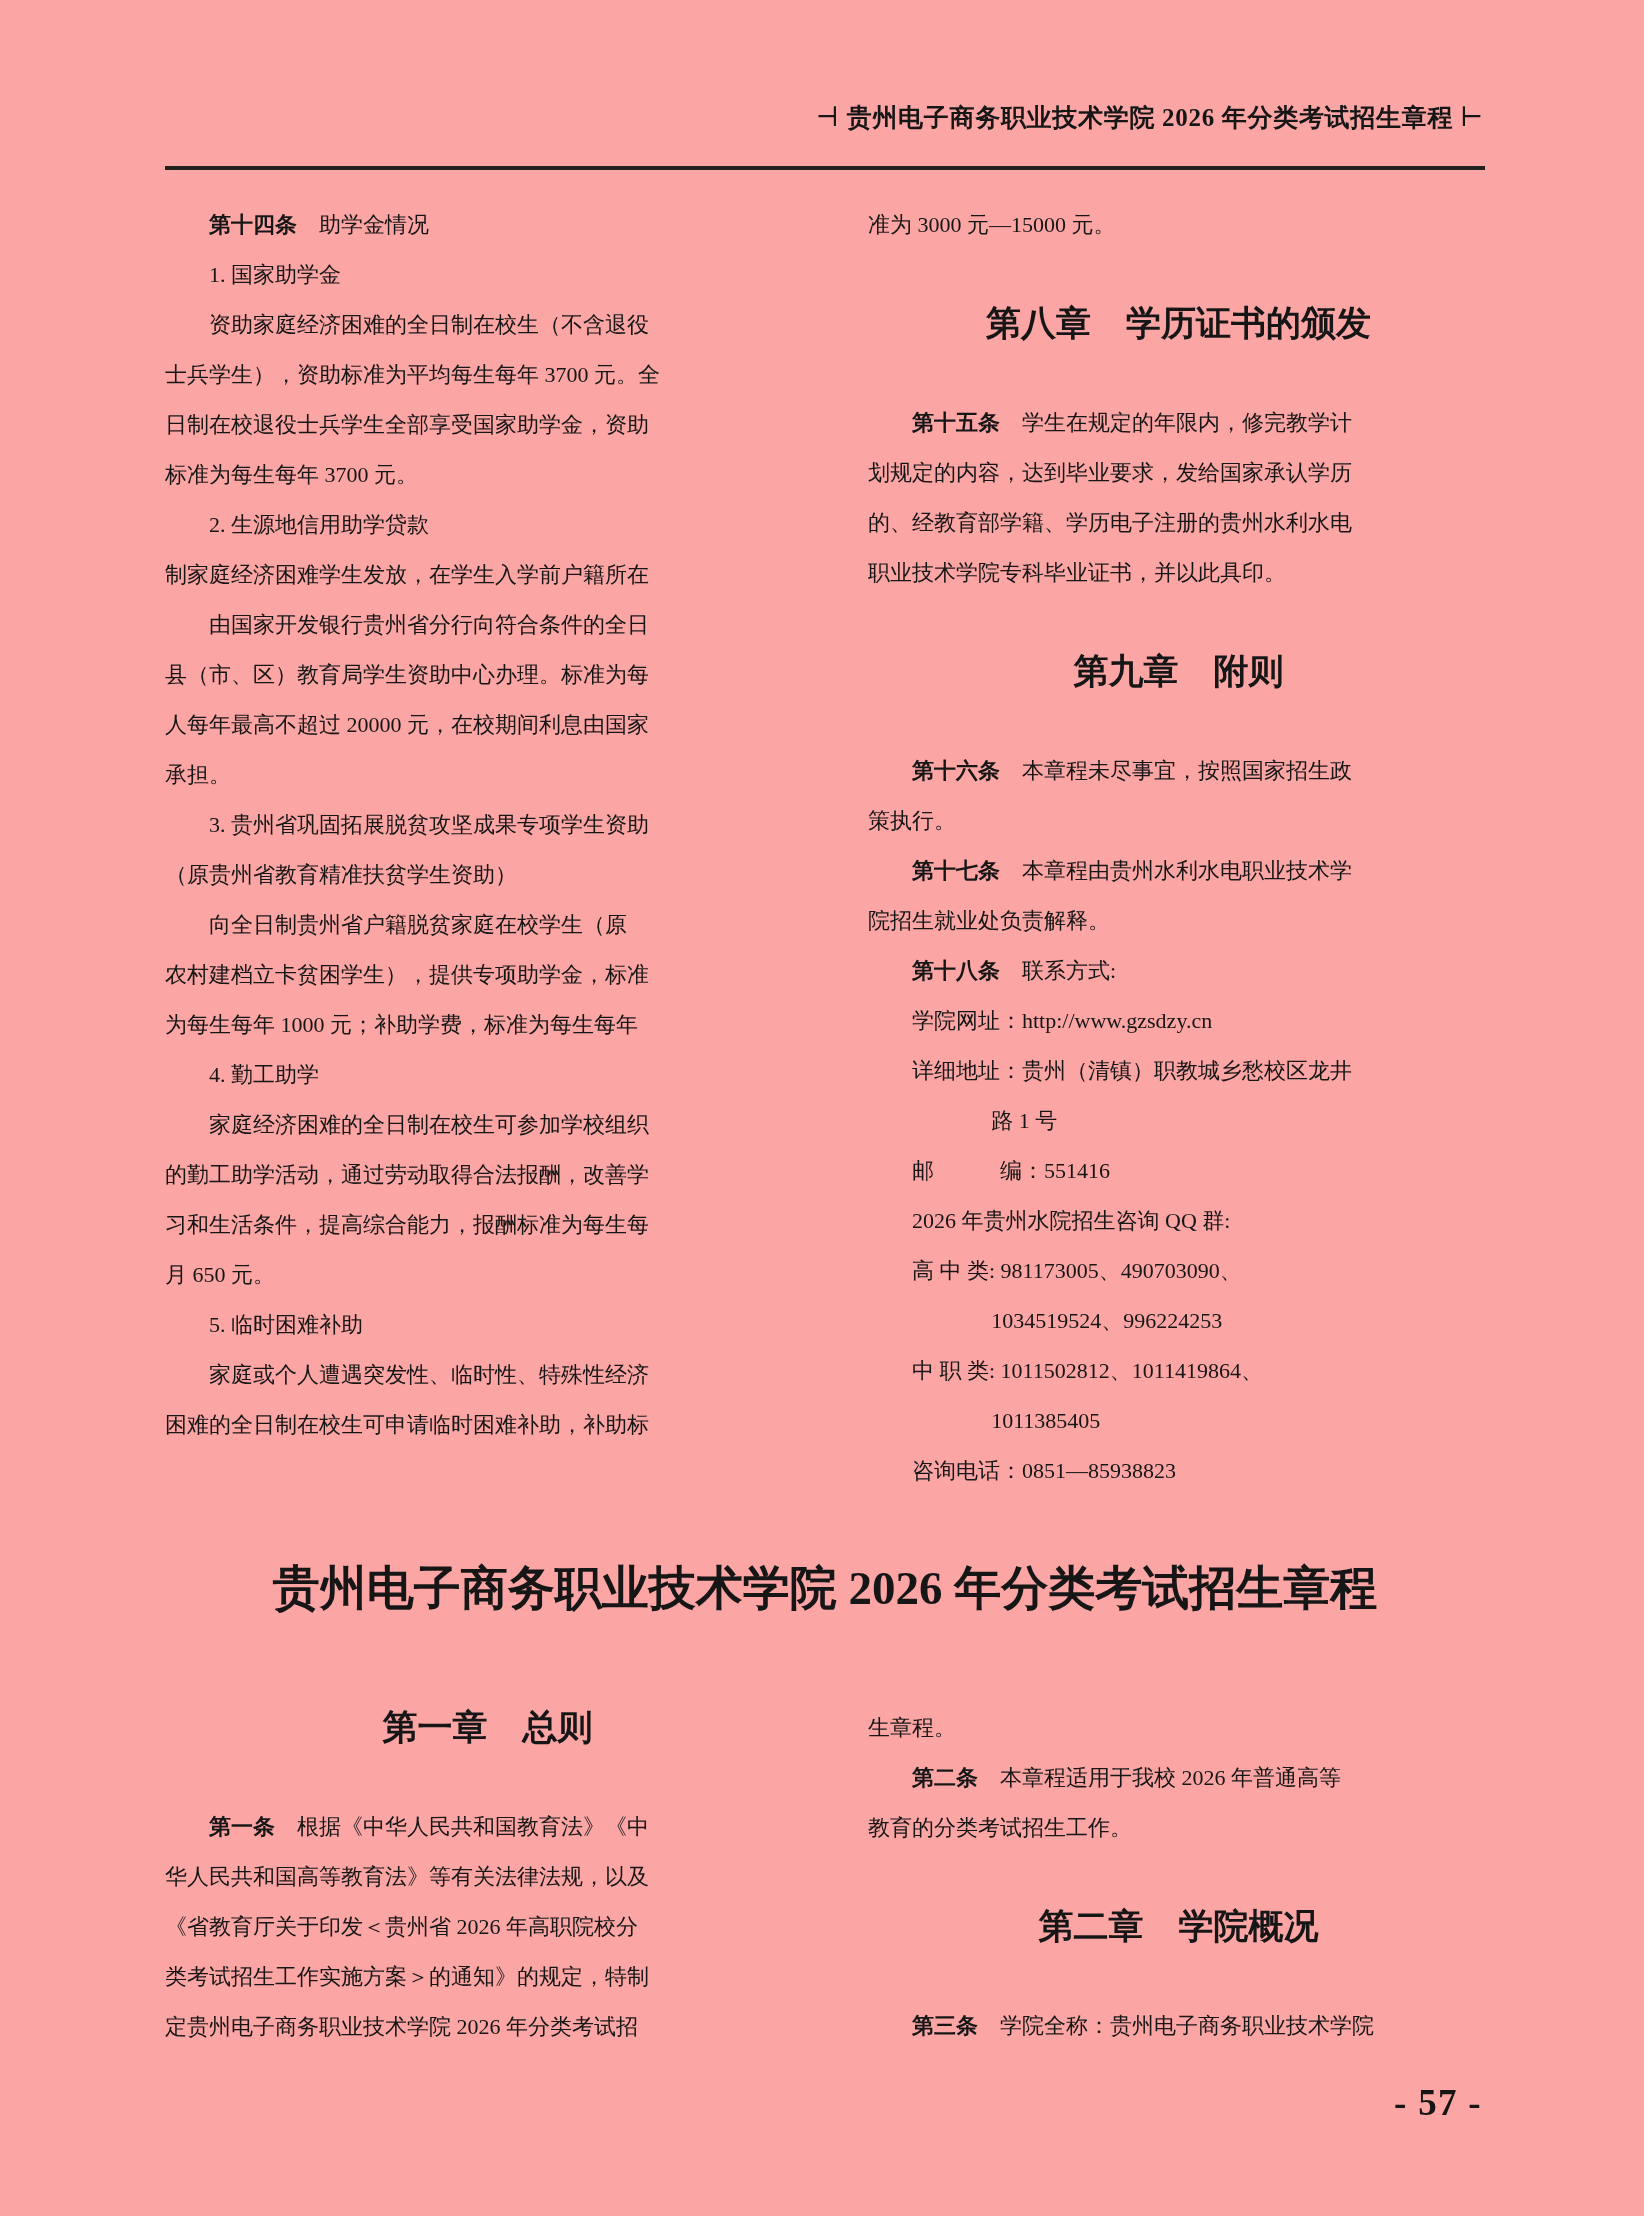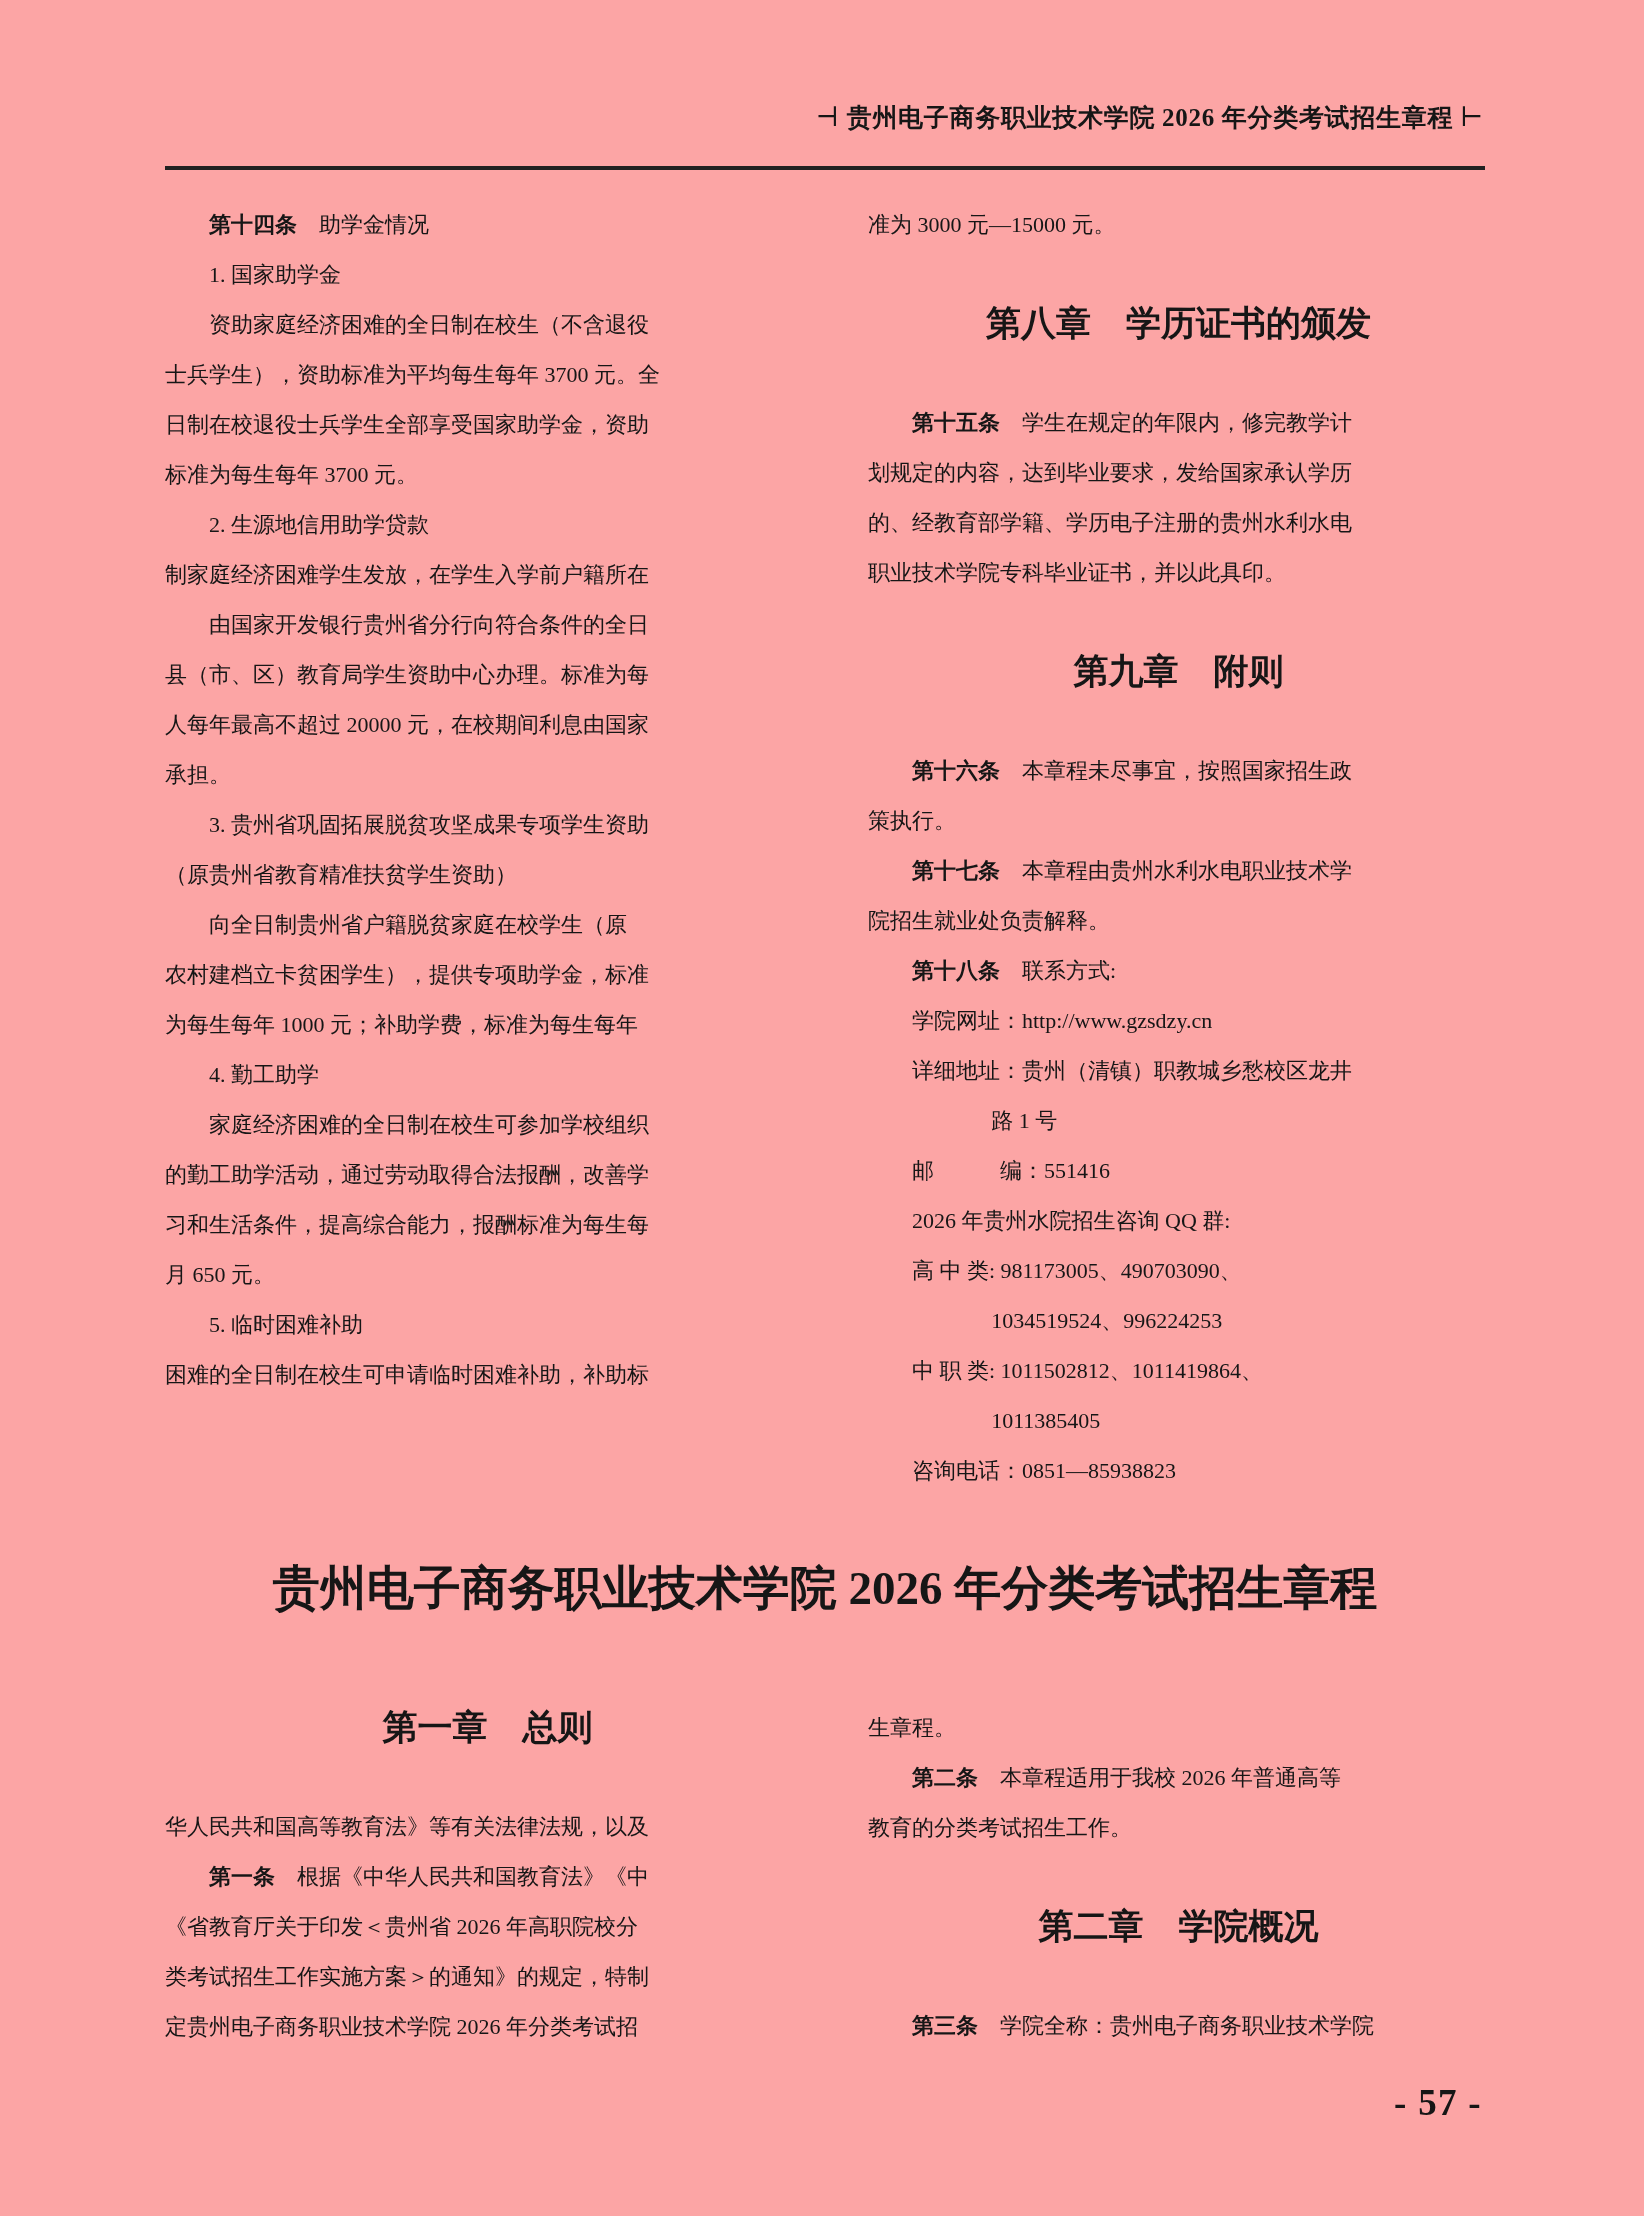--- a/index.html
+++ b/index.html
@@ -103,20 +103,21 @@
       <div class="line">（原贵州省教育精准扶贫学生资助）</div>
       <div class="line indent">向全日制贵州省户籍脱贫家庭在校学生（原</div>
       <div class="line">农村建档立卡贫困学生），提供专项助学金，标准</div>
       <div class="line">为每生每年 1000 元；补助学费，标准为每生每年</div>
       <div class="line indent">4. 勤工助学</div>
       <div class="line indent">家庭经济困难的全日制在校生可参加学校组织</div>
       <div class="line">的勤工助学活动，通过劳动取得合法报酬，改善学</div>
       <div class="line">习和生活条件，提高综合能力，报酬标准为每生每</div>
       <div class="line">月 650 元。</div>
       <div class="line indent">5. 临时困难补助</div>
+      <div class="line indent">家庭或个人遭遇突发性、临时性、特殊性经济</div>
       <div class="line">困难的全日制在校生可申请临时困难补助，补助标</div>
     </div>
 
   <div class="col col-top-right">
       <div class="line">准为 3000 元—15000 元。</div>
       <div class="line chapter">第八章　学历证书的颁发</div>
       <div class="line indent"><span class="b">第十五条</span><span>　学生在规定的年限内，修完教学计</span></div>
       <div class="line">划规定的内容，达到毕业要求，发给国家承认学历</div>
       <div class="line">的、经教育部学籍、学历电子注册的贵州水利水电</div>
       <div class="line">职业技术学院专科毕业证书，并以此具印。</div>
@@ -135,22 +136,22 @@
       <div class="line indent5">1034519524、996224253</div>
       <div class="line indent">中 职 类: 1011502812、1011419864、</div>
       <div class="line indent5">1011385405</div>
       <div class="line indent">咨询电话：0851—85938823</div>
     </div>
 
   <div class="main-title">贵州电子商务职业技术学院 2026 年分类考试招生章程</div>
 
   <div class="col col-bottom-left">
       <div class="line chapter">第一章　总则</div>
+      <div class="line indent"><span class="b">第一条</span><span>　根据《中华人民共和国教育法》《中</span></div>
       <div class="line">华人民共和国高等教育法》等有关法律法规，以及</div>
-      <div class="line indent"><span class="b">第一条</span><span>　根据《中华人民共和国教育法》《中</span></div>
       <div class="line">《省教育厅关于印发＜贵州省 2026 年高职院校分</div>
       <div class="line">类考试招生工作实施方案＞的通知》的规定，特制</div>
       <div class="line">定贵州电子商务职业技术学院 2026 年分类考试招</div>
     </div>
 
   <div class="col col-bottom-right">
       <div class="line">生章程。</div>
       <div class="line indent"><span class="b">第二条</span><span>　本章程适用于我校 2026 年普通高等</span></div>
       <div class="line">教育的分类考试招生工作。</div>
       <div class="line chapter">第二章　学院概况</div>

